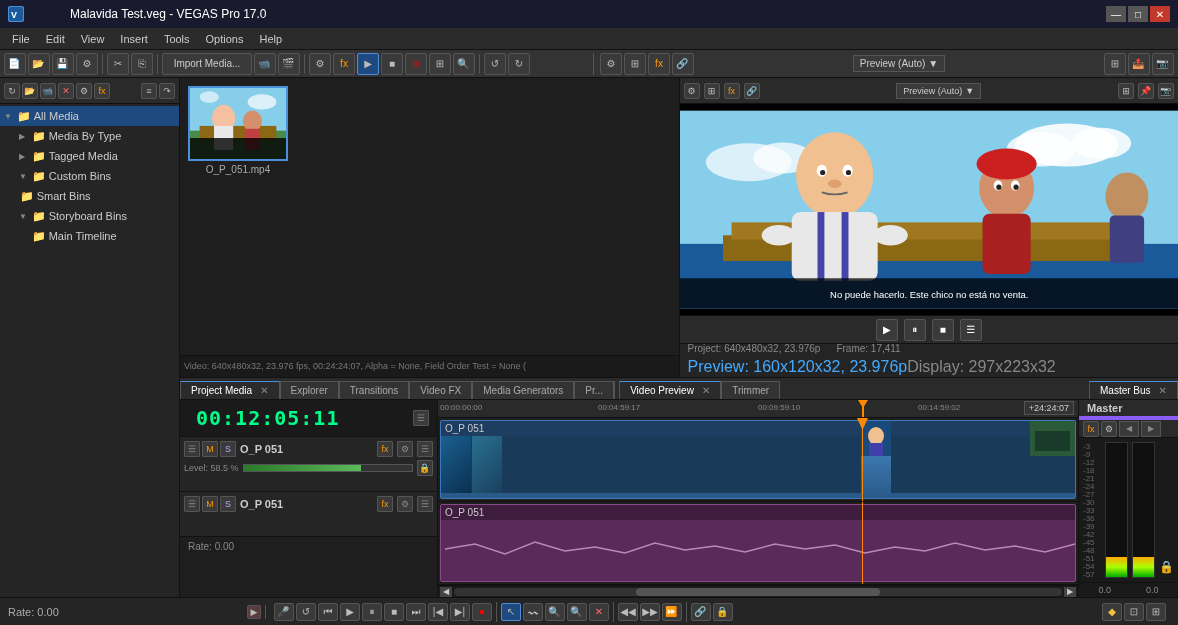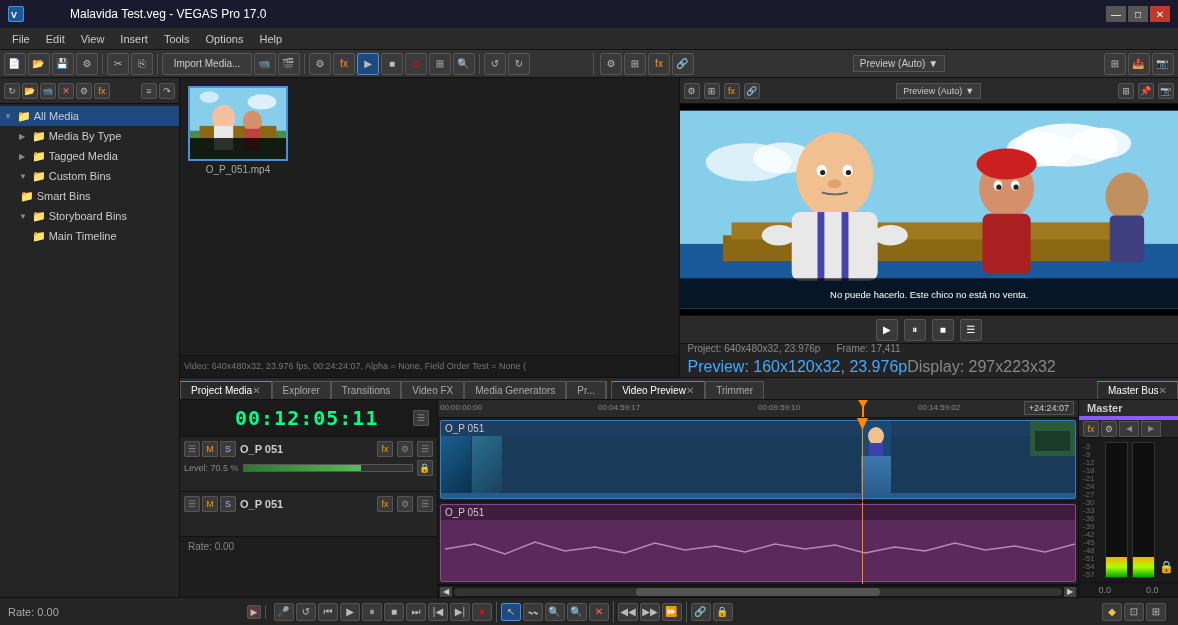--- a/index.html
+++ b/index.html
@@ -268,21 +268,21 @@
     .tab {
       padding: 3px 10px;
       background: #333;
       border: 1px solid #555;
       border-bottom: none;
       font-size: 10px;
       color: #aaa;
       cursor: pointer;
       display: flex;
       align-items: center;
-      gap: 0;
+      gap: 8px;
     }
     .tab.active { background: #2b2b2b; color: #fff; border-top-color: #4a90d9; }
     .tab-close { font-size: 10px; color: #888; cursor: pointer; }
 
     
     #timeline-ruler {
       height: 18px;
       background: #2a2a2a;
       border-bottom: 1px solid #111;
       display: flex;
@@ -383,21 +383,20 @@
 
     
     #time-display {
       background: #1a1a1a;
       padding: 2px 8px;
       font-size: 20px;
       font-weight: bold;
       color: #00ff88;
       font-family: monospace;
       letter-spacing: 1px;
-      margin-left: 39px;
     }
 
     
     #transport {
       height: 28px;
       background: #252525;
       display: flex;
       align-items: center;
       gap: 4px;
       padding: 0 8px;
@@ -815,21 +814,21 @@
                   <div class="small-icon-btn" style="color:#f90;">M</div>
                   <div class="small-icon-btn" style="color:#aaf;">S</div>
                 </div>
                 <span class="track-name">O_P 051</span>
                 <div style="flex:1;"></div>
                 <div class="small-icon-btn" style="color:#f90; font-size:9px;">fx</div>
                 <div class="small-icon-btn">⚙</div>
                 <div class="small-icon-btn">☰</div>
               </div>
               <div style="display:flex; align-items:center; gap:4px;">
-                <span style="font-size:9px; color:#888; white-space:nowrap;">Level: 70.5 %</span>
+                <span style="font-size:9px; color:#888; white-space:nowrap;">Level: 58.5 %</span>
                 <div class="level-bar">
                   <div class="level-fill"></div>
                 </div>
                 <div class="small-icon-btn">🔒</div>
               </div>
             </div>
 
             <div class="track-label" style="height:45px; border-bottom:1px solid #111;">
               <div class="track-label-top">
                 <div class="track-icon-row">

